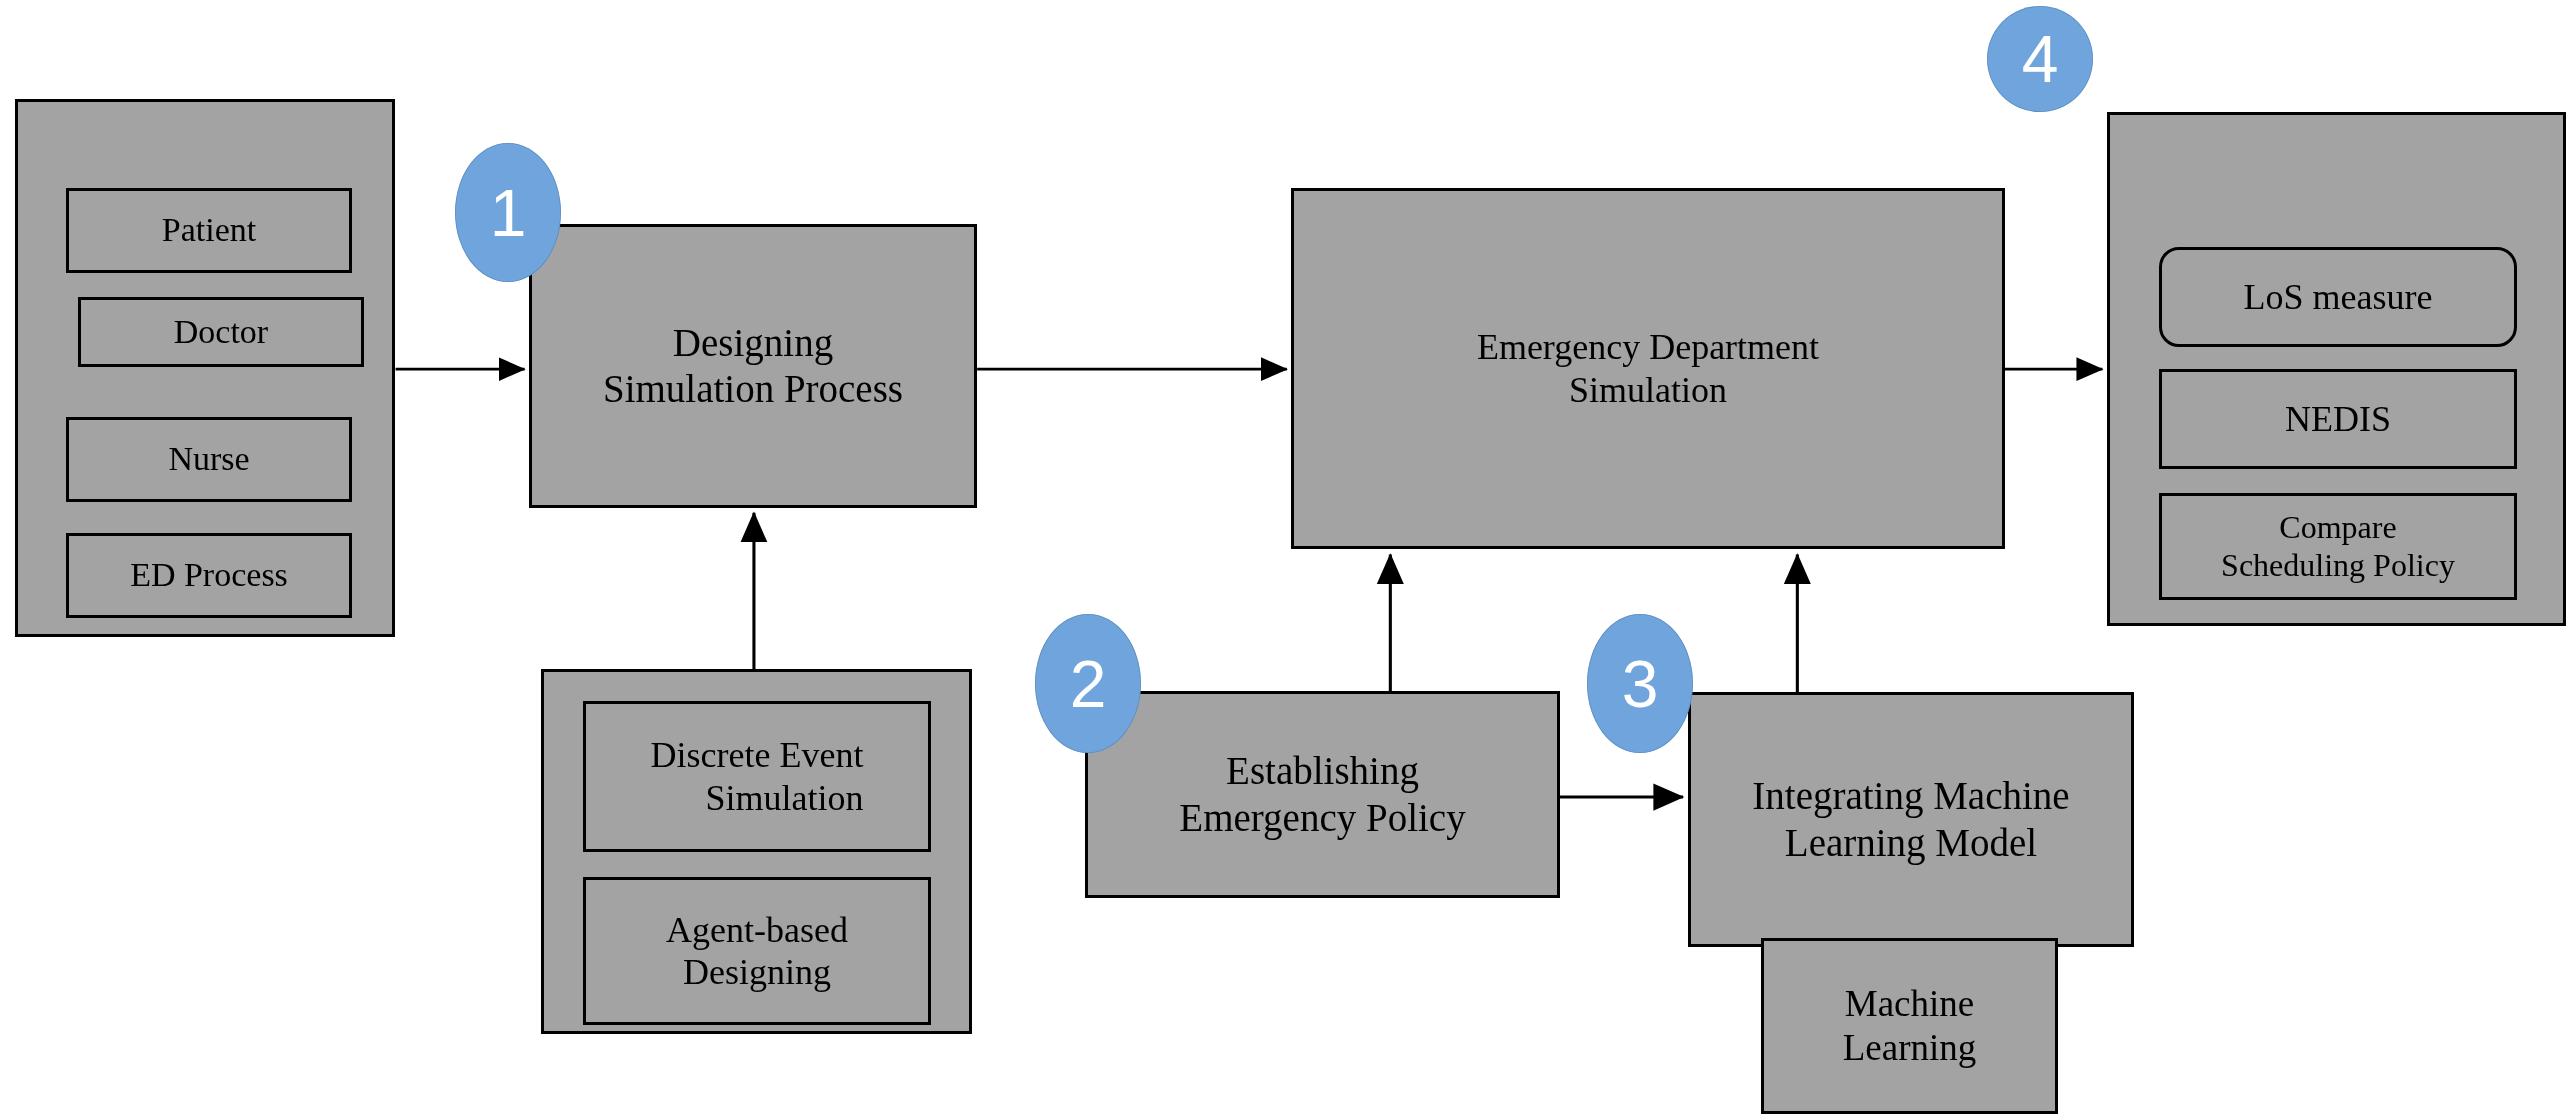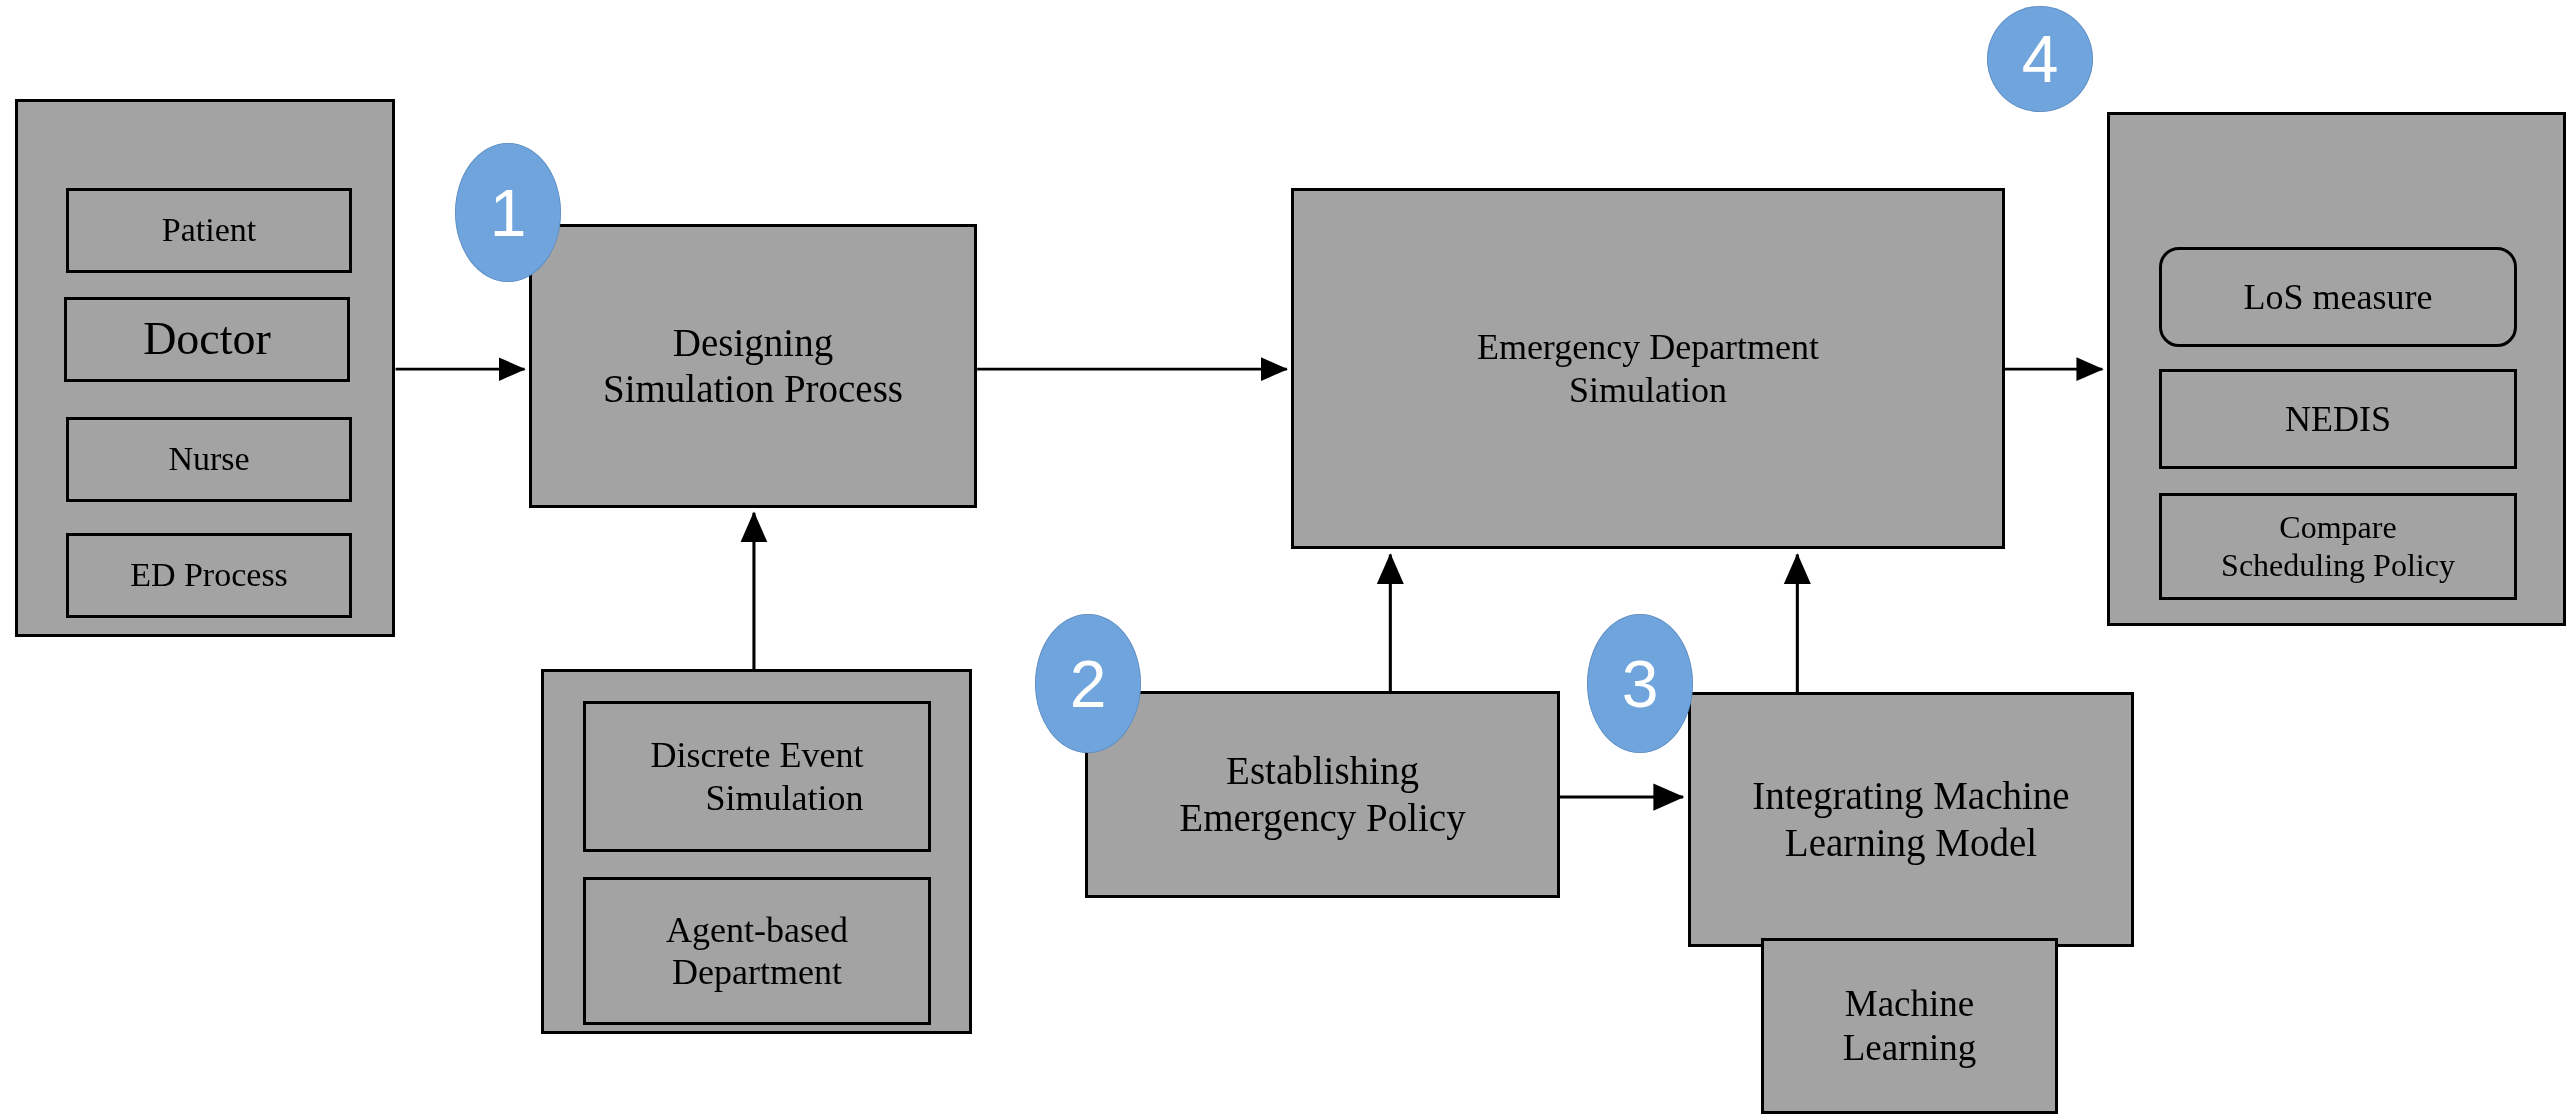--- a/index.html
+++ b/index.html
@@ -55,21 +55,21 @@
     top: 0;
     width: 2576px;
     height: 1116px;
     z-index: 5;
     pointer-events: none;
   }
   
   #ed-req-group      { left: 15.4px;   top: 99px;  width: 380px;  height: 538px; z-index: 10; }
   #ed-req-title      { left: 21.6px;   top: 116px;  width: 368px;  font-size: 40px; }
   #ed-req-patient    { left: 66px;   top: 188px;  width: 286px;  height: 85px; font-size: 34px; z-index: 12; }
-  #ed-req-doctor     { left: 64px;   top: 297px;  width: 286px;  height: 85px; font-size: 46px; z-index: 12; }
+  #ed-req-doctor     { left: 78px;   top: 297px;  width: 286px;  height: 70px; font-size: 34px; z-index: 12; }
   #ed-req-nurse      { left: 66px;   top: 417px;  width: 286px;  height: 85px; font-size: 34px; z-index: 12; }
   #ed-req-process    { left: 66px;   top: 533px;  width: 286px;  height: 85px; font-size: 34px; z-index: 12; }
 
   #badge-1           { left: 455px;  top: 143px;  width: 106px; height: 139px; font-size: 66px; }
   #designing-box     { left: 529px;  top: 224px;  width: 448px;  height: 284px; font-size: 39px; z-index: 10; }
 
   #sim-methods-group { left: 541px;  top: 669px;  width: 431px;  height: 365px; z-index: 10; }
   #sim-des           { left: 583px;  top: 701px;  width: 348px;  height: 151px; font-size: 36px; z-index: 12; text-align: right; }
   #sim-abs           { left: 583px;  top: 877px; width: 348px;  height: 148px; font-size: 36px; z-index: 12; }
 
@@ -126,21 +126,21 @@
   <div class="box" id="ed-req-process">ED Process</div>
 
   <div class="badge" id="badge-1">1</div>
   <div class="box" id="designing-box" style="white-space: pre-line;">Designing
 Simulation Process</div>
 
   <div class="box titled" id="sim-methods-group"></div>
   <div class="box" id="sim-des" style="white-space: pre-line;">Discrete Event
 Simulation</div>
   <div class="box" id="sim-abs" style="white-space: pre-line;">Agent-based
-Department</div>
+Designing</div>
 
   <div class="box" id="ed-sim-box" style="white-space: pre-line;">Emergency Department
 Simulation</div>
 
   <div class="badge" id="badge-2">2</div>
   <div class="box" id="establishing-box" style="white-space: pre-line;">Establishing
 Emergency Policy</div>
 
   <div class="badge" id="badge-3">3</div>
   <div class="box" id="integrating-box" style="white-space: pre-line;">Integrating Machine

